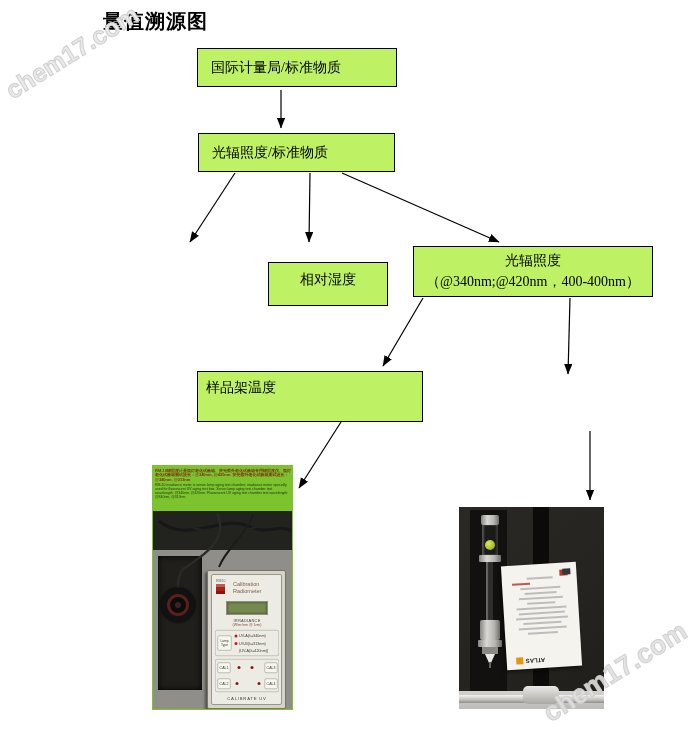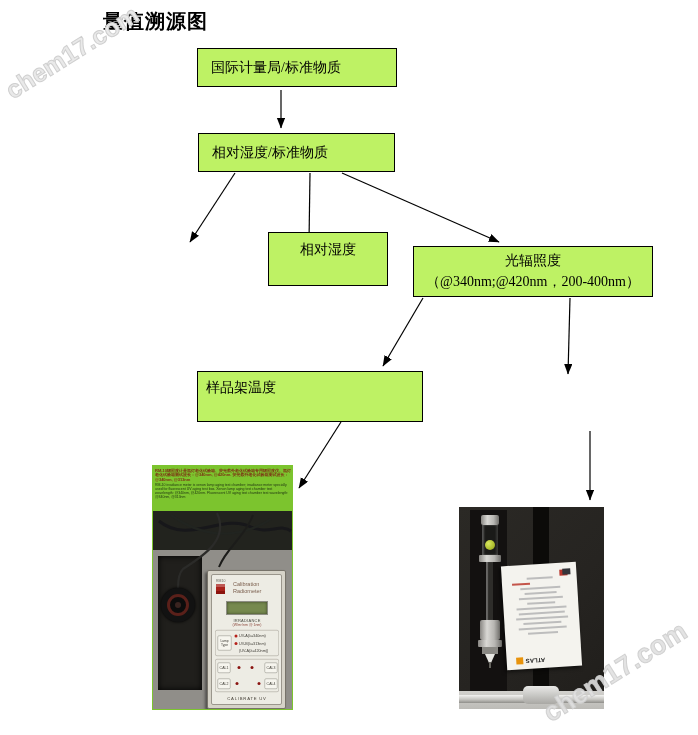--- a/index.html
+++ b/index.html
@@ -19,21 +19,21 @@
   .title{position:absolute;left:103px;top:8px;font-size:20px;font-weight:bold;
          letter-spacing:1px;font-family:Liberation Mono, monospace;}
 
   svg.flow{position:absolute;left:0;top:0;z-index:1;}
 
   .fbox{position:absolute;background:#bef264;border:1px solid #000;font-size:14px;
         line-height:21px;z-index:2;}
   .b-international{left:197px;top:48px;width:200px;height:39px;padding:8px 0 0 13px;}
   .b-national{left:198px;top:133px;width:197px;height:39px;padding:8px 0 0 13px;}
   .b-temperature{left:7px;top:246px;width:226px;height:52px;padding-top:4px;text-align:center;}
-  .b-humidity{left:268px;top:232px;width:120px;height:54px;padding-top:6px;text-align:center;}
+  .b-humidity{left:268px;top:262px;width:120px;height:44px;padding-top:6px;text-align:center;}
   .b-irradiance{left:413px;top:246px;width:240px;height:51px;padding-top:3px;text-align:center;}
   .b-calmeter{left:197px;top:371px;width:226px;height:51px;padding:5px 0 0 8px;}
   .b-callamp{left:528px;top:378px;width:119px;height:52px;padding-top:6px;text-align:center;}
 
   
   .photoL{position:absolute;left:152px;top:465px;width:141px;height:245px;
           background:#7cc42e;padding:1px;z-index:3;}
   .photoL .banner{position:relative;width:139px;height:45px;overflow:hidden;padding:2px 2px;}
   .banner .scaled{width:272px;transform:scale(0.5);transform-origin:0 0;
                   font-family:"Liberation Sans","DejaVu Sans",sans-serif;}
@@ -142,28 +142,28 @@
     <line x1="423" y1="298" x2="383" y2="366" stroke="#000" stroke-width="1.2" marker-end="url(#ah)"></line>
     <line x1="570" y1="298" x2="568" y2="374" stroke="#000" stroke-width="1.2" marker-end="url(#ah)"></line>
     <line x1="341" y1="422" x2="299" y2="488" stroke="#000" stroke-width="1.2" marker-end="url(#ah)"></line>
     <line x1="590" y1="431" x2="590" y2="500" stroke="#000" stroke-width="1.2" marker-end="url(#ah)"></line>
   </svg>
 
   <div class="fbox b-international">
     <span>国际计量局/标准物质</span>
   </div>
   <div class="fbox b-national">
-    <span>相对湿度/标准物质</span>
+    <span>光辐照度/标准物质</span>
   </div>
   <div class="fbox b-humidity">
     <span>相对湿度</span>
   </div>
   <div class="fbox b-irradiance">
     <div>光辐照度</div>
-    <div>（@340nm;@420nm，200-400nm）</div>
+    <div>（@340nm;@420nm，400-400nm）</div>
   </div>
   <div class="fbox b-calmeter">
     <span>样品架温度</span>
   </div>
 
   <div class="photoL">
     <div class="banner">
       <div class="scaled">
         <div class="cn" style="color:#7d3014;">RM-10辐照度计是氙灯老化试验箱、荧光紫外老化试验箱专用辐照度仪。氙灯老化试验箱测试波长：@340nm, @420nm. 荧光紫外老化试验箱测试波长：@340nm, @313nm</div>
         <div class="en" style="color:#1f3312;">RM-10 irradiance meter is xenon lamp aging test chamber; irradiance meter specially used for fluorescent UV aging test box. Xenon lamp aging test chamber test wavelength: @340nm, @420nm. Fluorescent UV aging test chamber test wavelength: @340nm, @313nm</div>

